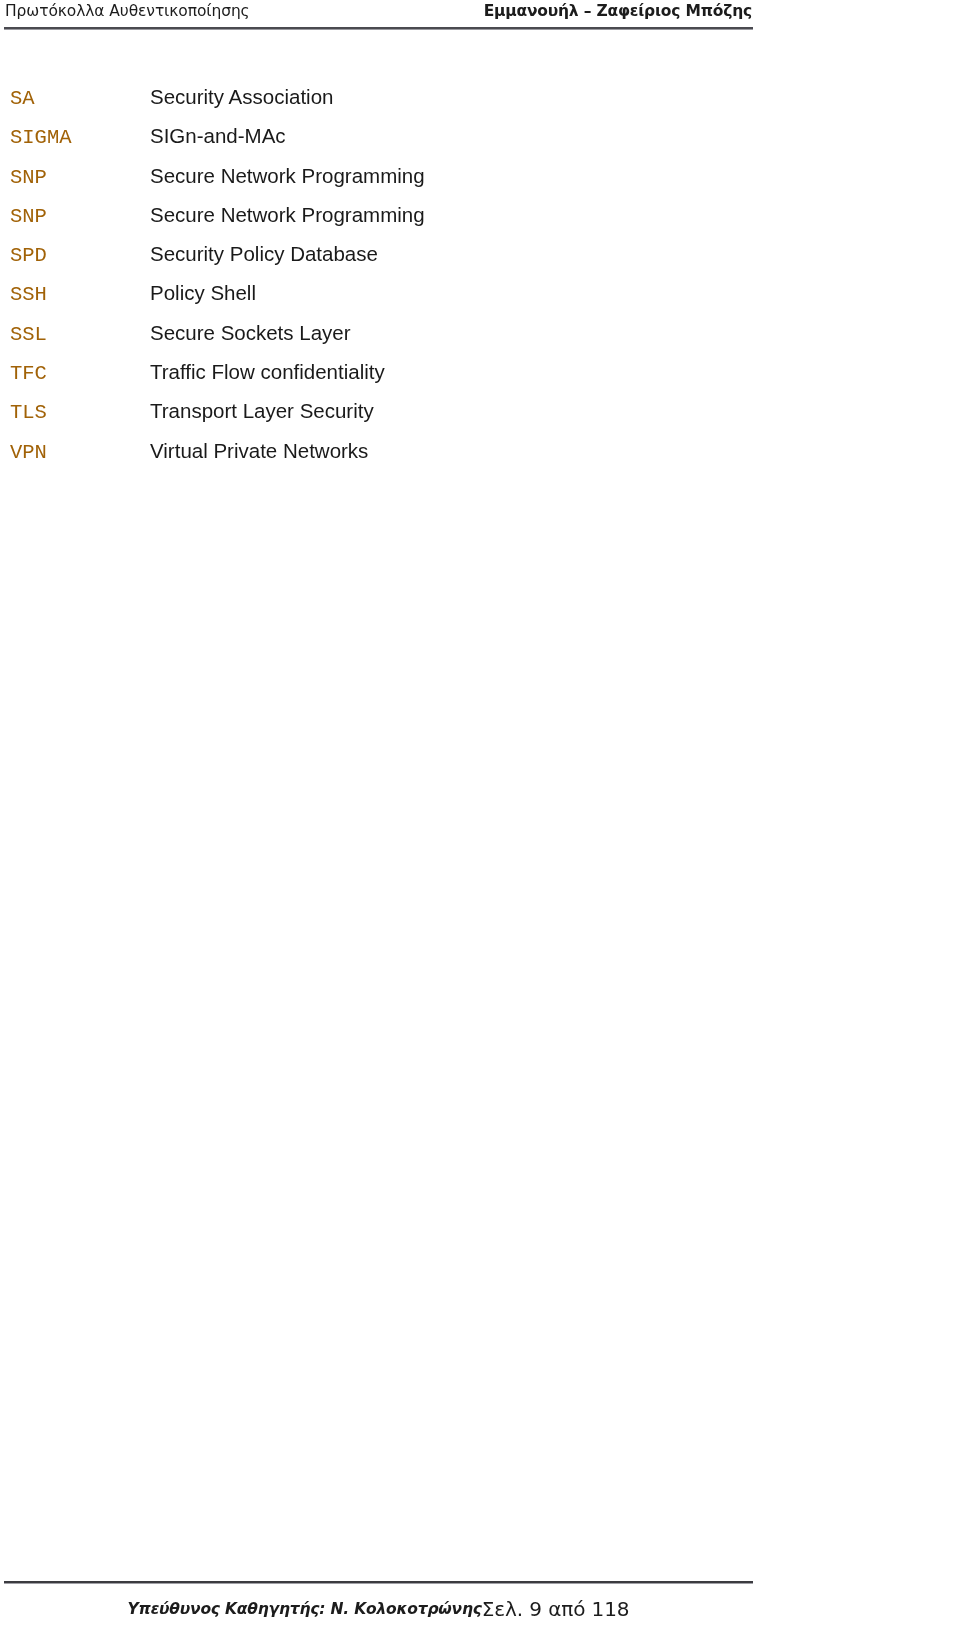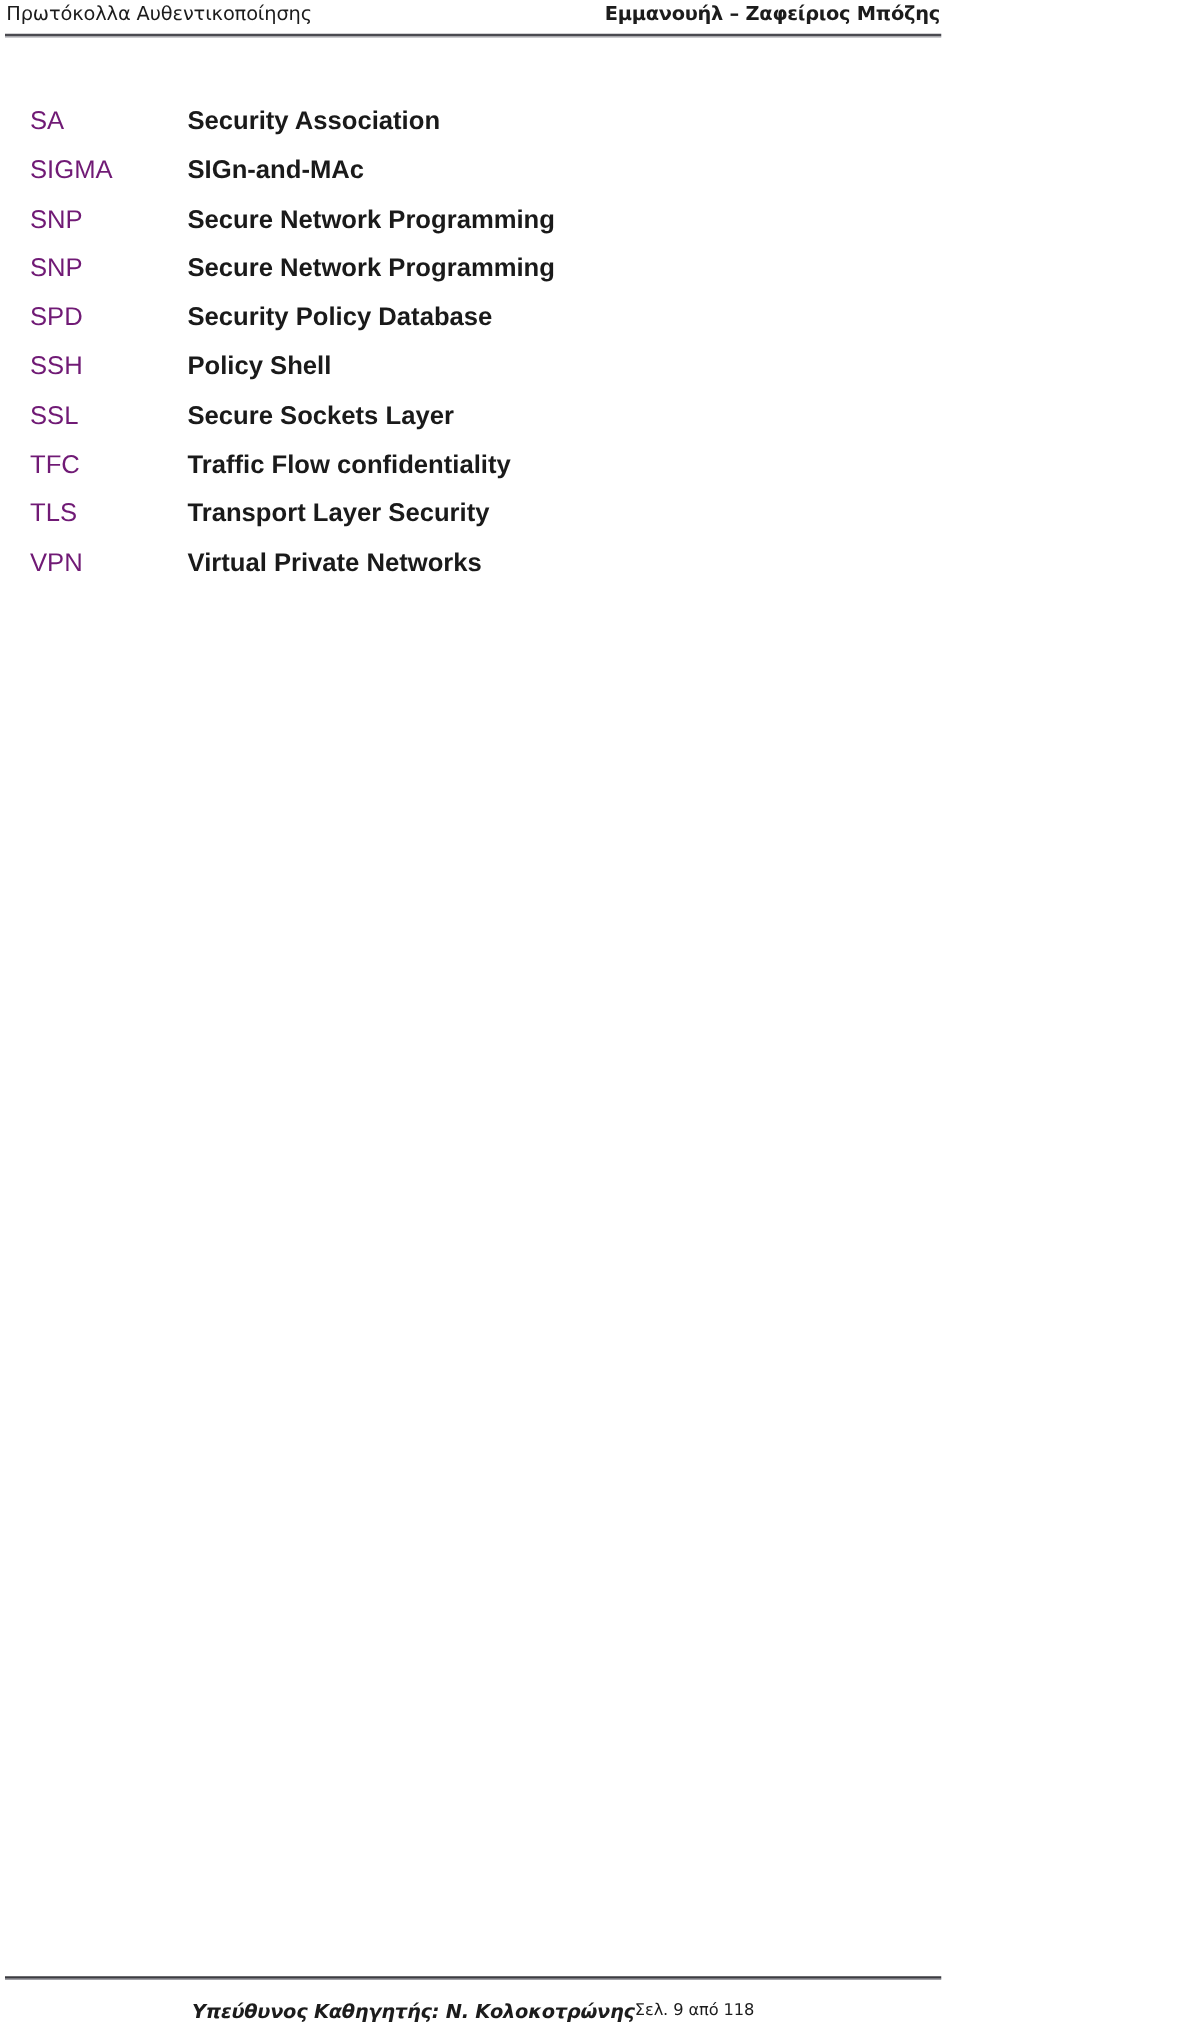--- a/index.html
+++ b/index.html
@@ -75,34 +75,34 @@
     width: 960px;
   }
   .abbr-row {
     display: flex;
     align-items: baseline;
     height: 39.3px;
   }
   .abbr-term {
     width: 150px;
     flex: 0 0 150px;
-    padding-left: 24px;
+    padding-left: 10px;
     box-sizing: border-box;
     font-size: 20.5px;
     line-height: 26px;
-    color: #701a75;
-    white-space: nowrap;
+    color: #a16207;
+    white-space: nowrap;
+    font-family: Liberation Mono, monospace;
   }
   .abbr-def {
     flex: 1 1 auto;
     font-size: 20.5px;
     line-height: 26px;
     color: #1a1a1a;
     white-space: nowrap;
-    font-weight: bold;
   }
 
   
   .footer-rule {
     position: absolute;
     left: 4px;
     right: 7px;
     top: 1581px;
     height: 0;
     border-top: 2px solid #3b3b40;
@@ -129,21 +129,21 @@
     font-size: 15.5px;
     line-height: 22px;
     font-style: italic;
     font-weight: bold;
     letter-spacing: -0.2px;
     color: #1c1c1c;
     white-space: nowrap;
   }
   .footer-right {
     font-family: "DejaVu Sans", sans-serif;
-    font-size: 13px;
+    font-size: 20px;
     line-height: 22px;
     letter-spacing: -0.1px;
     color: #1c1c1c;
     white-space: nowrap;
   }
 </style>
 </head>
 <body>
 
 <div class="page">

